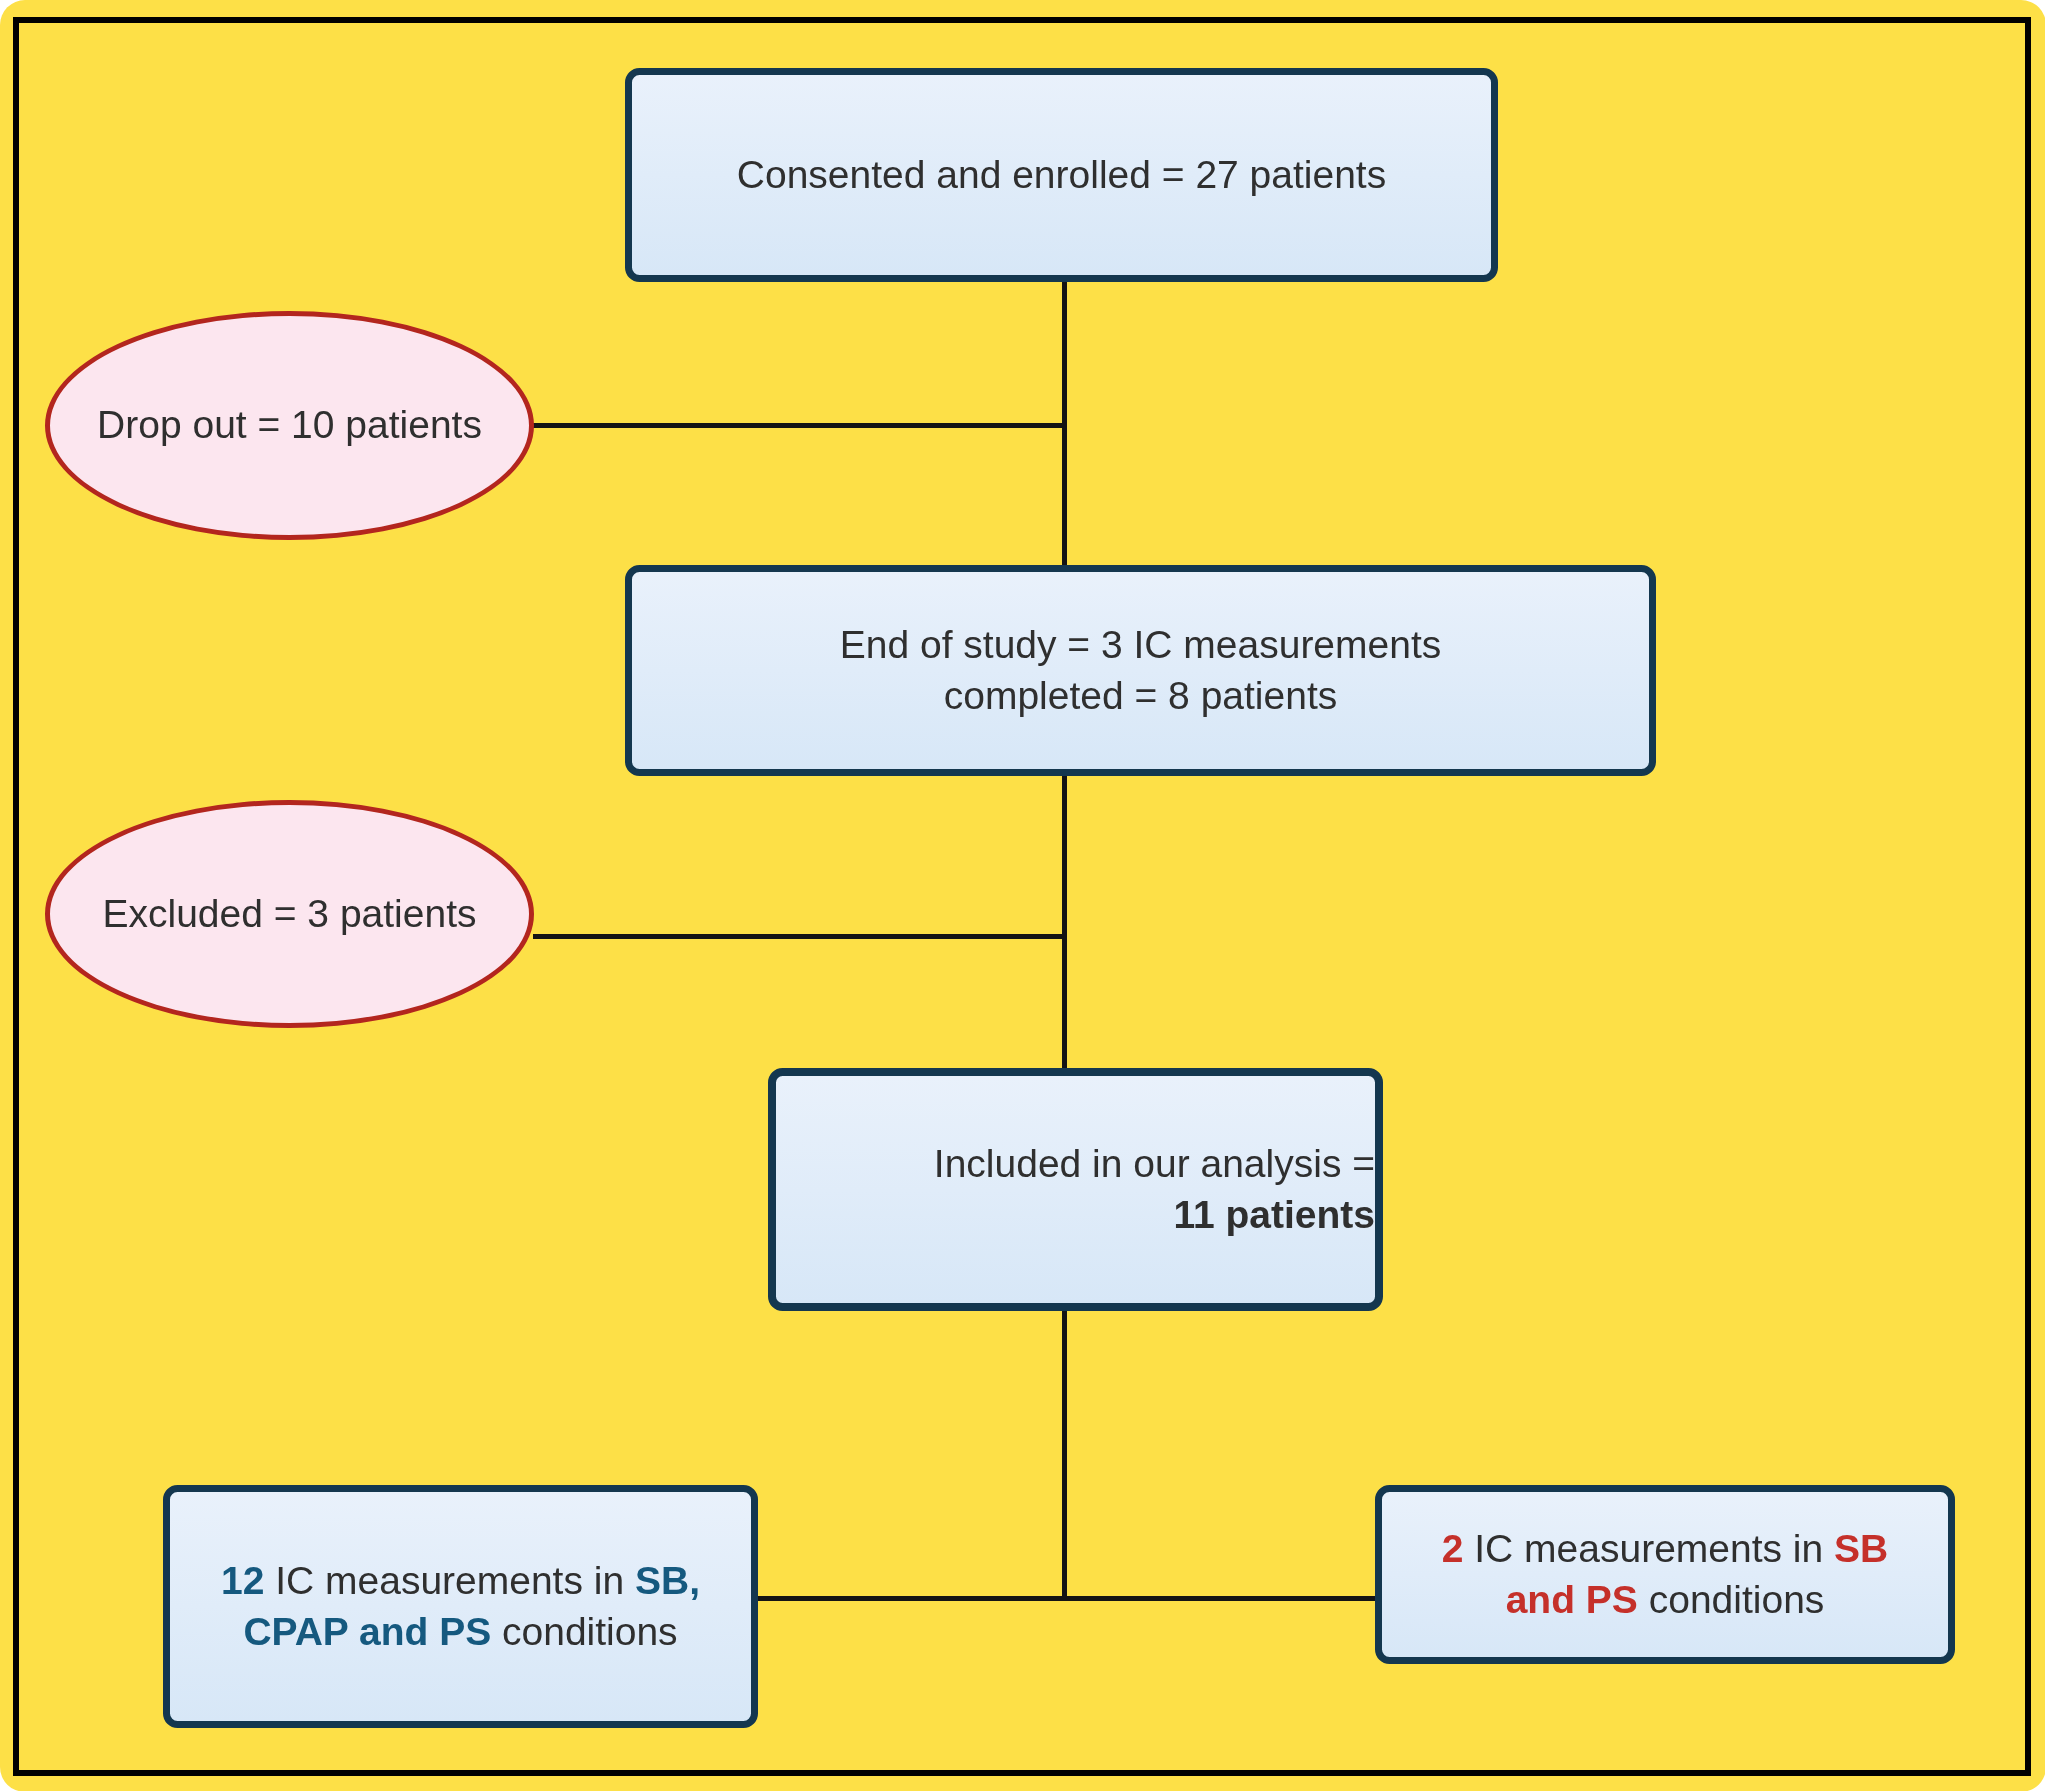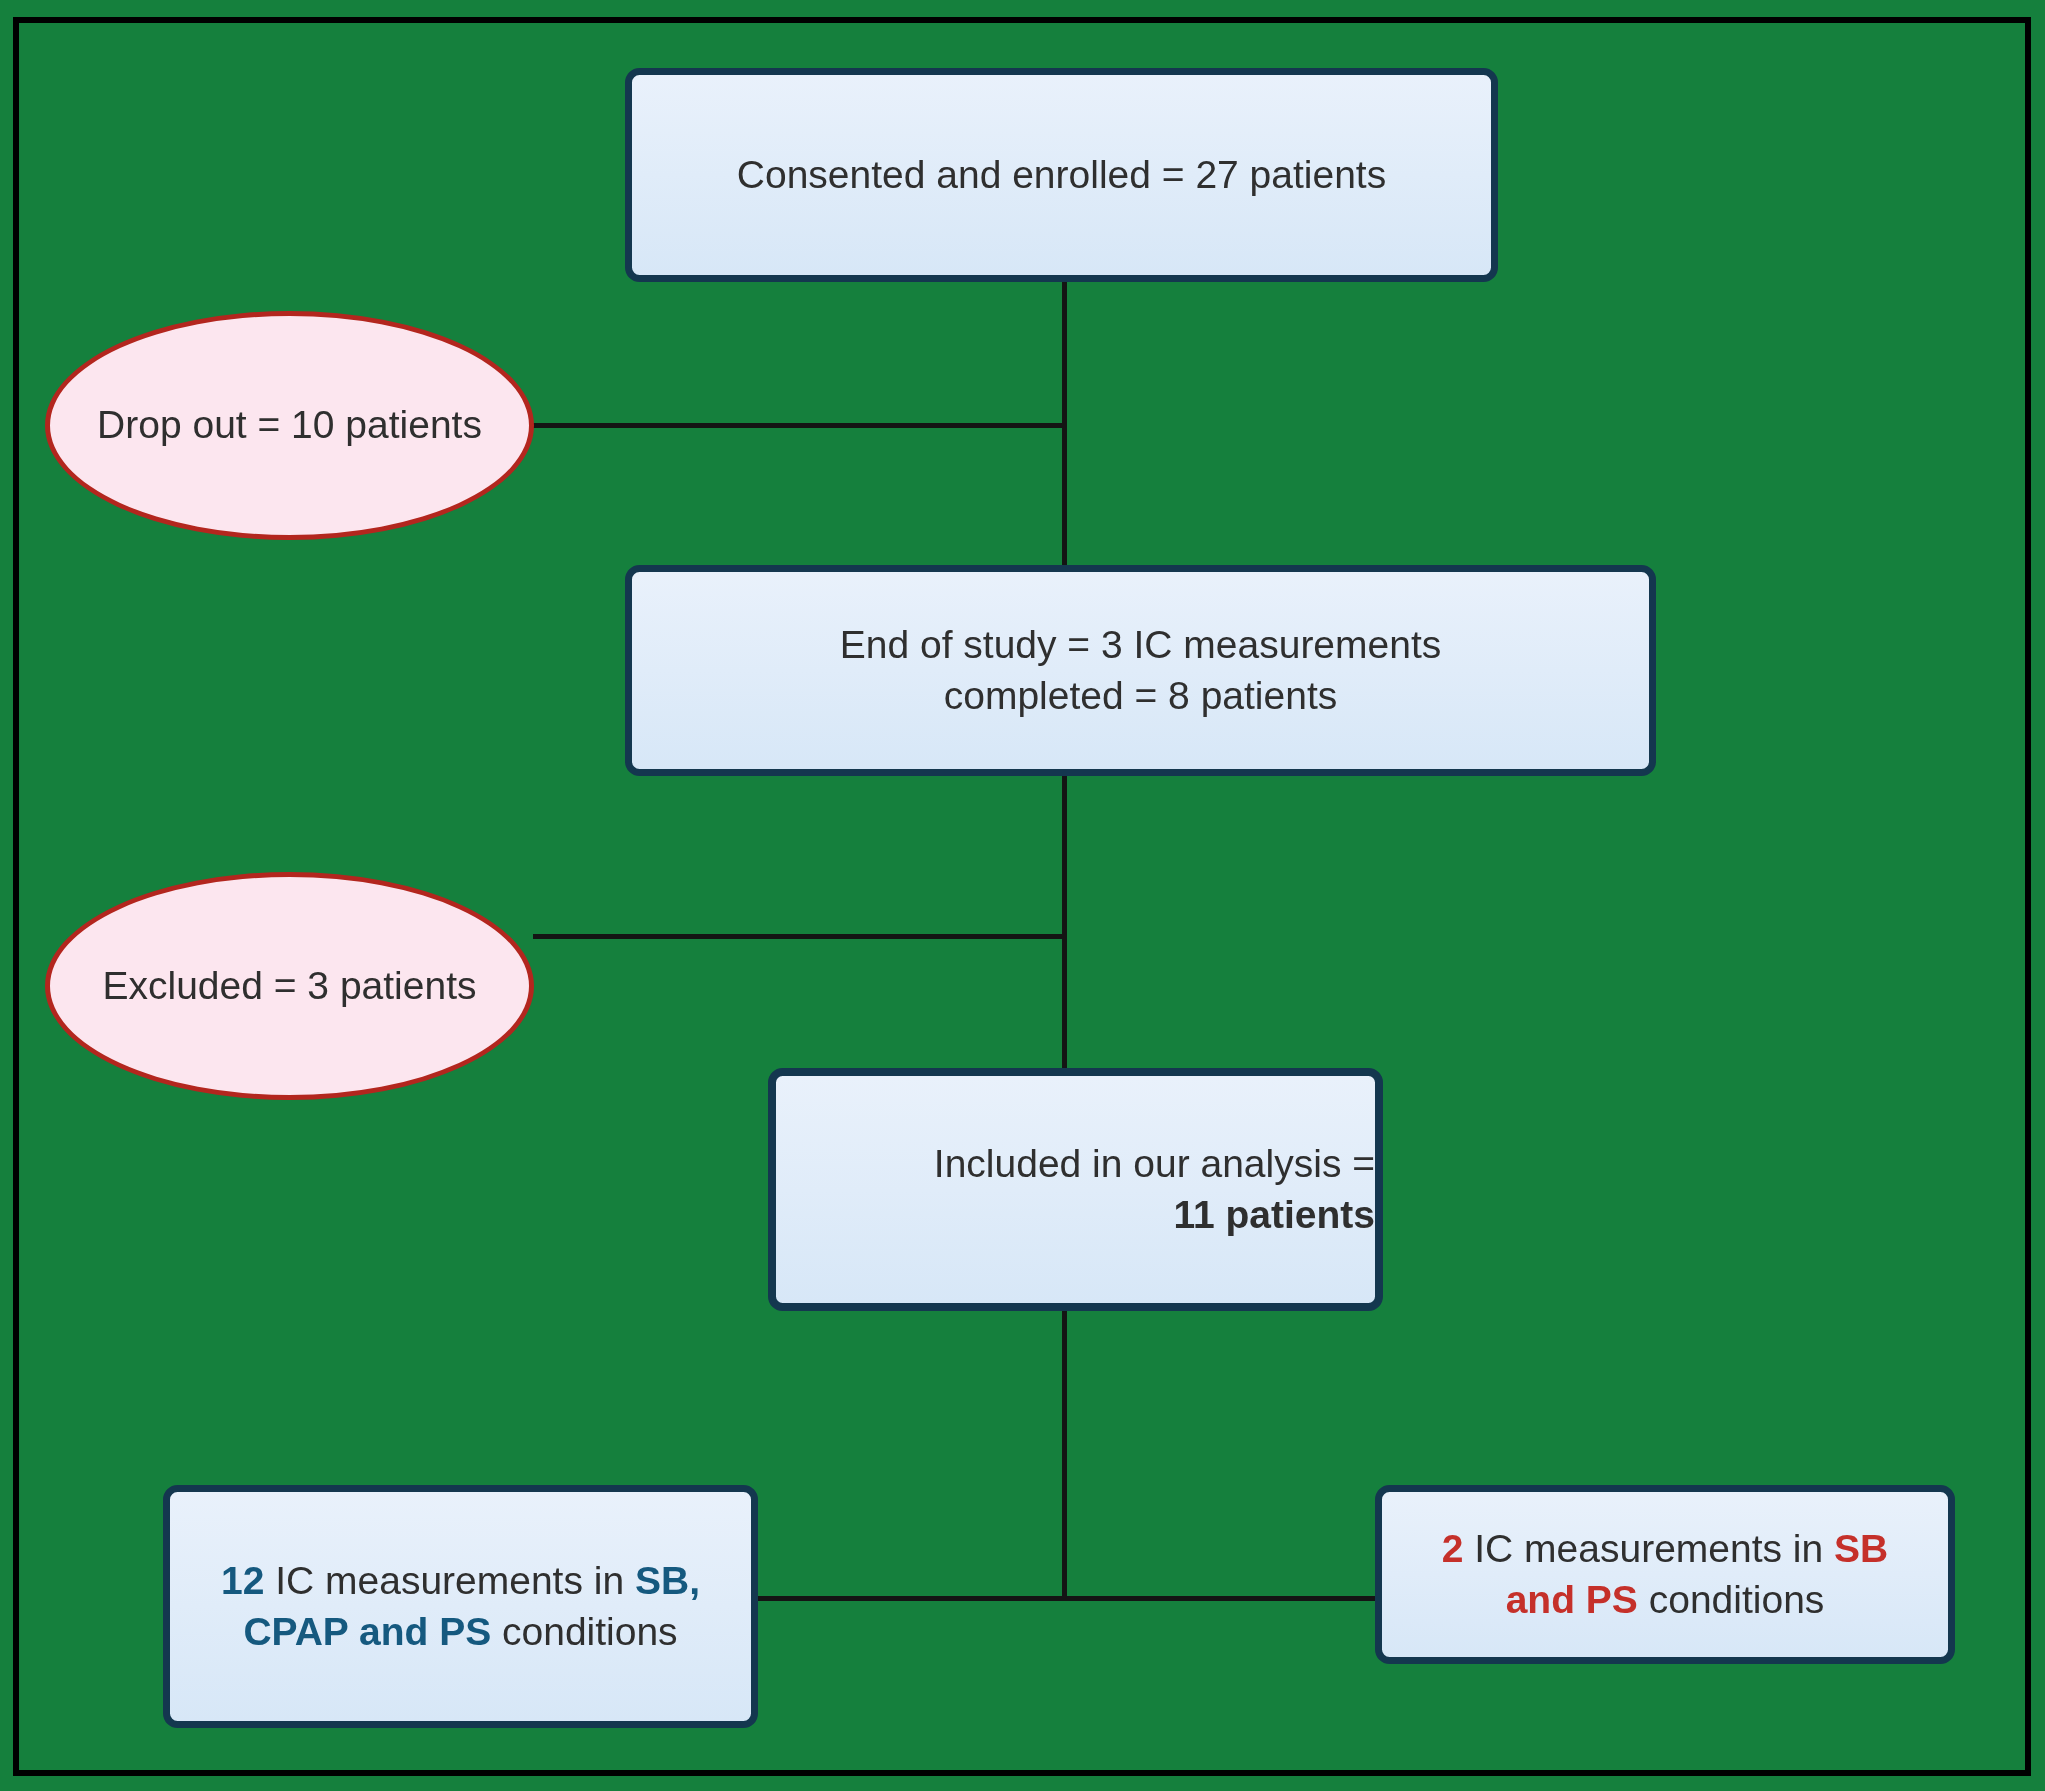--- a/index.html
+++ b/index.html
@@ -4,23 +4,24 @@
 <style>
   html, body {
     margin: 0;
     padding: 0;
     background: #ffffff;
   }
   #canvas {
     position: relative;
     width: 2046px;
     height: 1792px;
-    background: #15803d;
+    background: #fde047;
     font-family: "Liberation Sans", "DejaVu Sans", sans-serif;
     color: var(--text, #2f2f2f);
+    border-radius: 25px;
   }
   .frame {
     position: absolute;
     box-sizing: border-box;
     left: 13px;
     top: 16.7px;
     width: 2018px;
     height: 1759px;
     border: 6.5px solid #000000;
     background: transparent;
@@ -57,21 +58,21 @@
   }
   .oval {
     border: 5.8px solid var(--oval_border, #b3261e);
     border-radius: 50%;
     background: var(--oval_fill, #fce6ef);
   }
 
   #box-consented { left: 625px;  top: 68px;   width: 873px; height: 214px; }
   #oval-dropout  { left: 45px;   top: 311px;  width: 489px;  height: 229px; }
   #box-endstudy  { left: 625px;  top: 565px;  width: 1031px; height: 211px; }
-  #oval-excluded { left: 45px;   top: 872px; width: 489px;  height: 228px; }
+  #oval-excluded { left: 45px;   top: 800px; width: 489px;  height: 228px; }
   #box-included  { left: 768px; top: 1068px; width: 615px;  height: 243px; border-width: 8.7px; align-items: flex-end; }
   #box-sbcpapps  { left: 163px;  top: 1485px; width: 595px;  height: 243px; }
   #box-sbps      { left: 1375px; top: 1485px; width: 580px;  height: 179px; }
 
   .bold-line { font-weight: 700; }
 </style>
 </head>
 <body>
 
 <div id="canvas">

